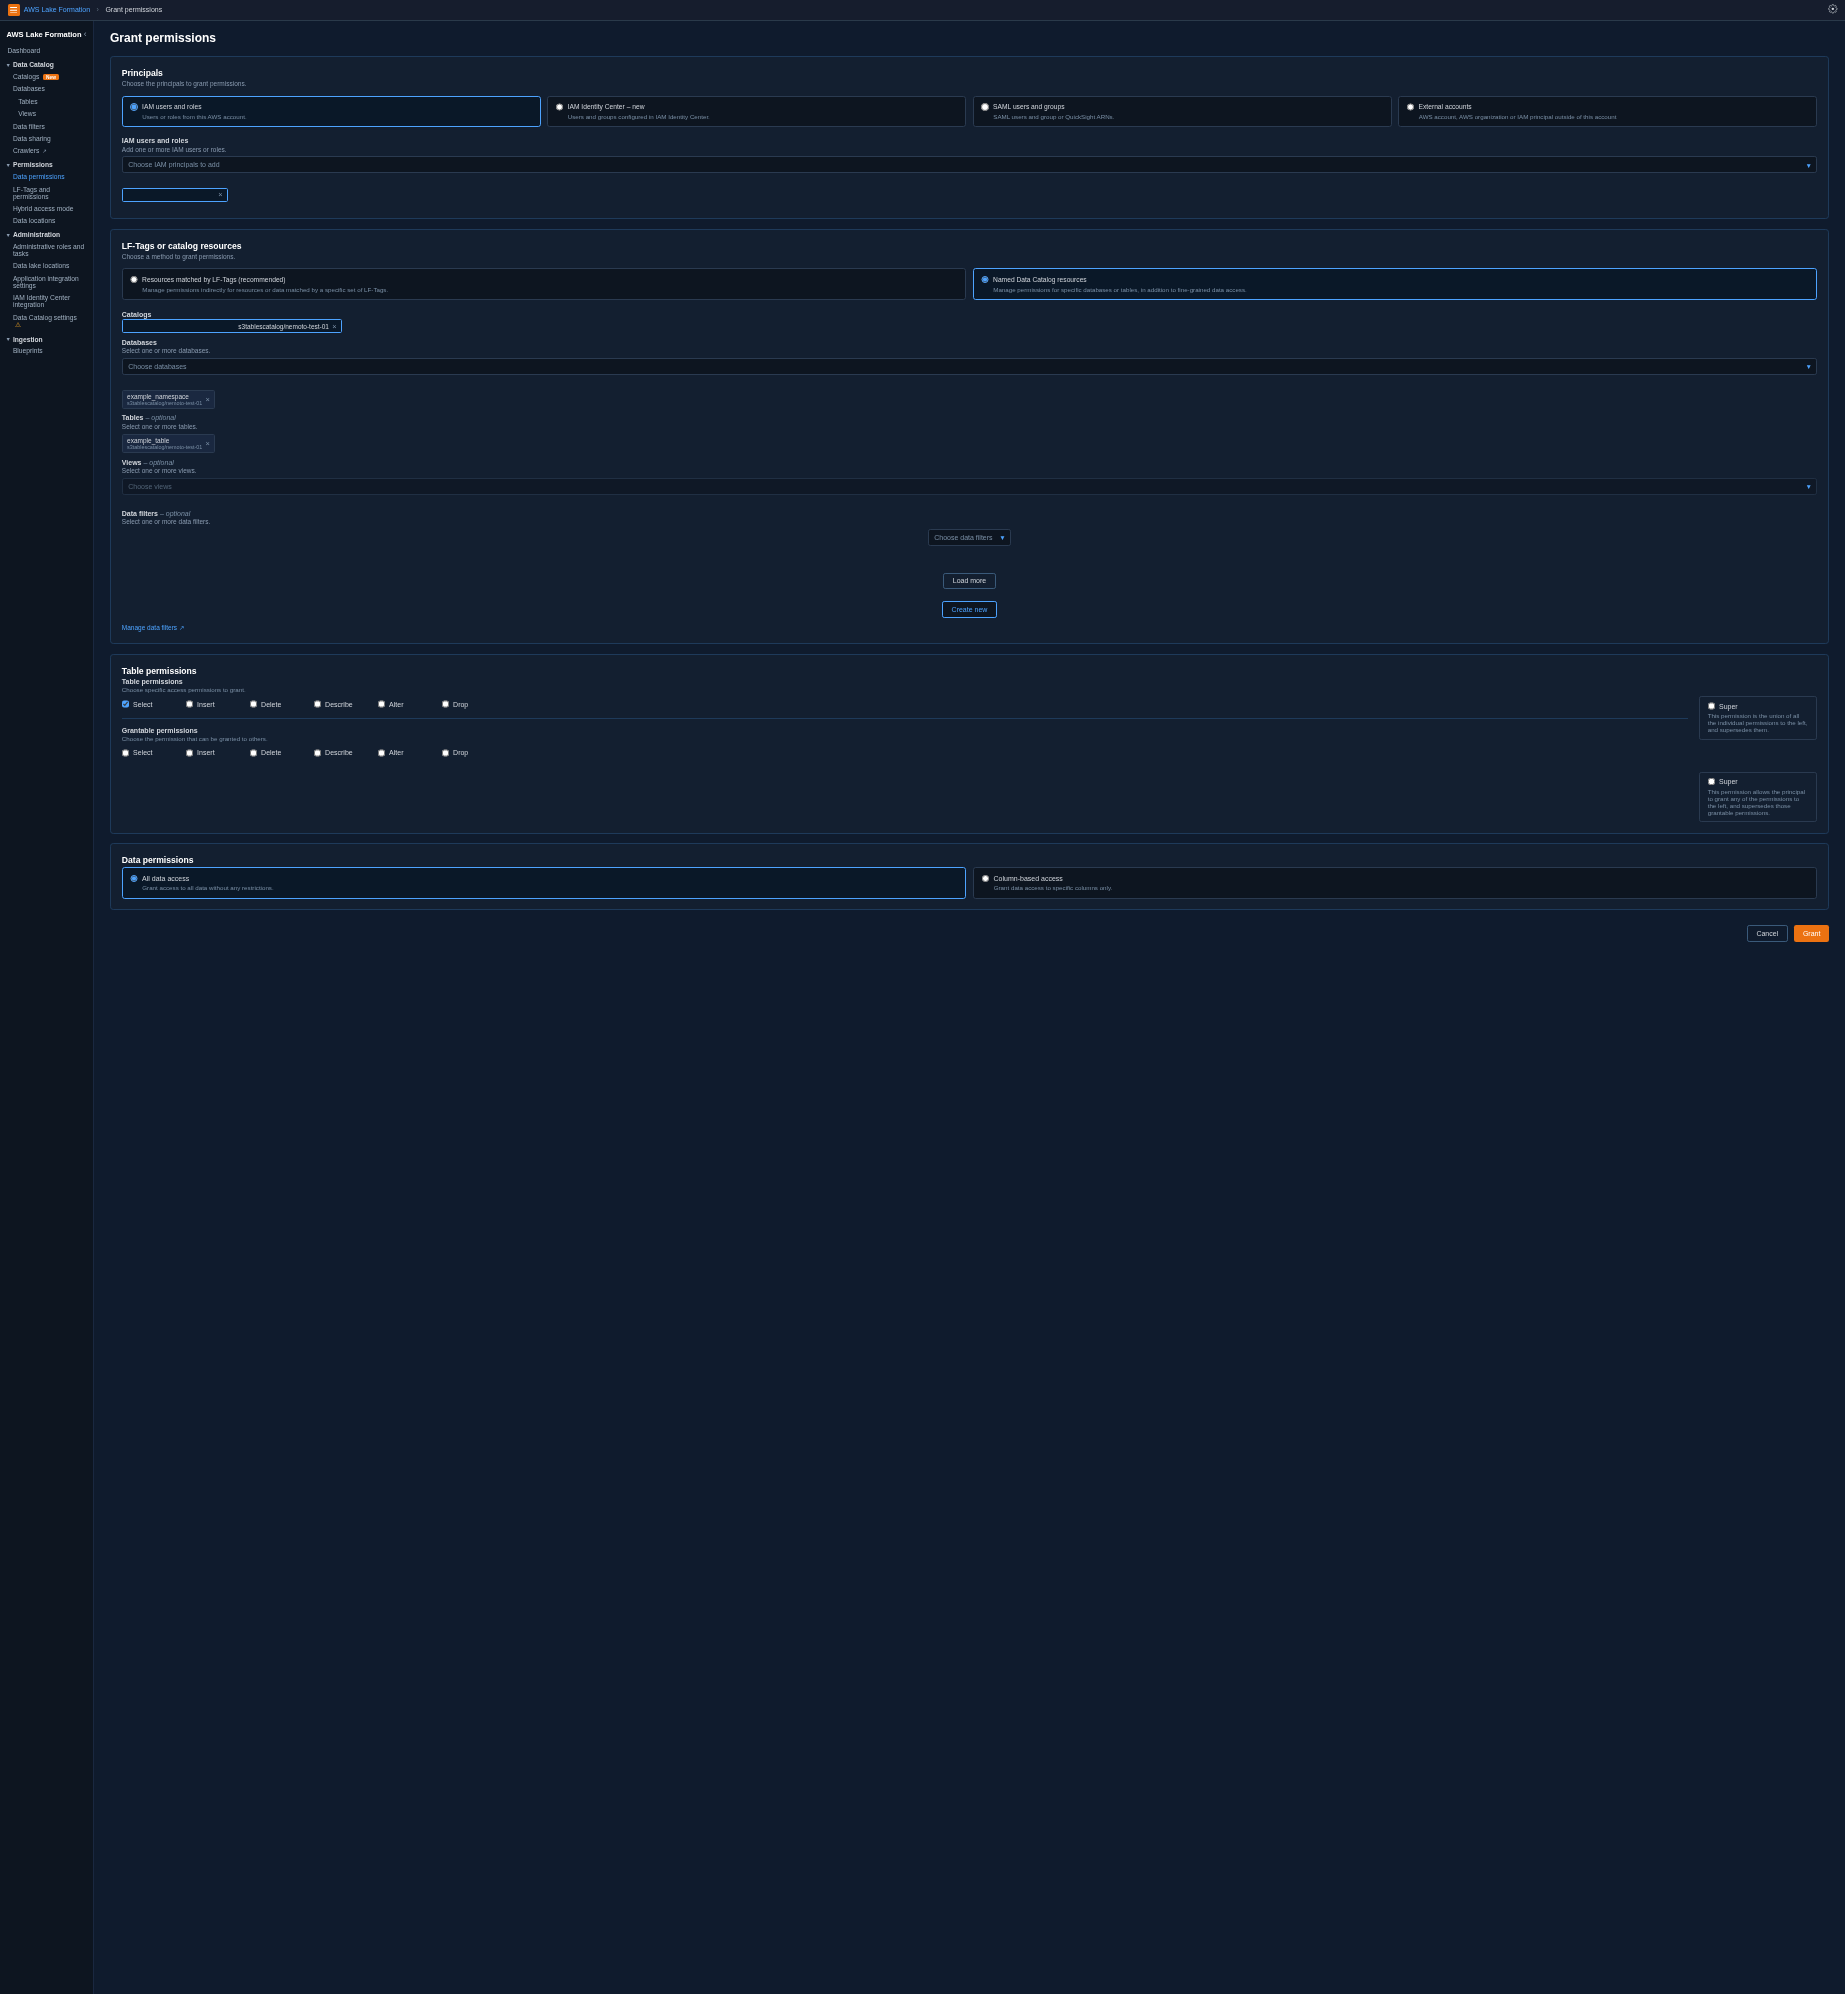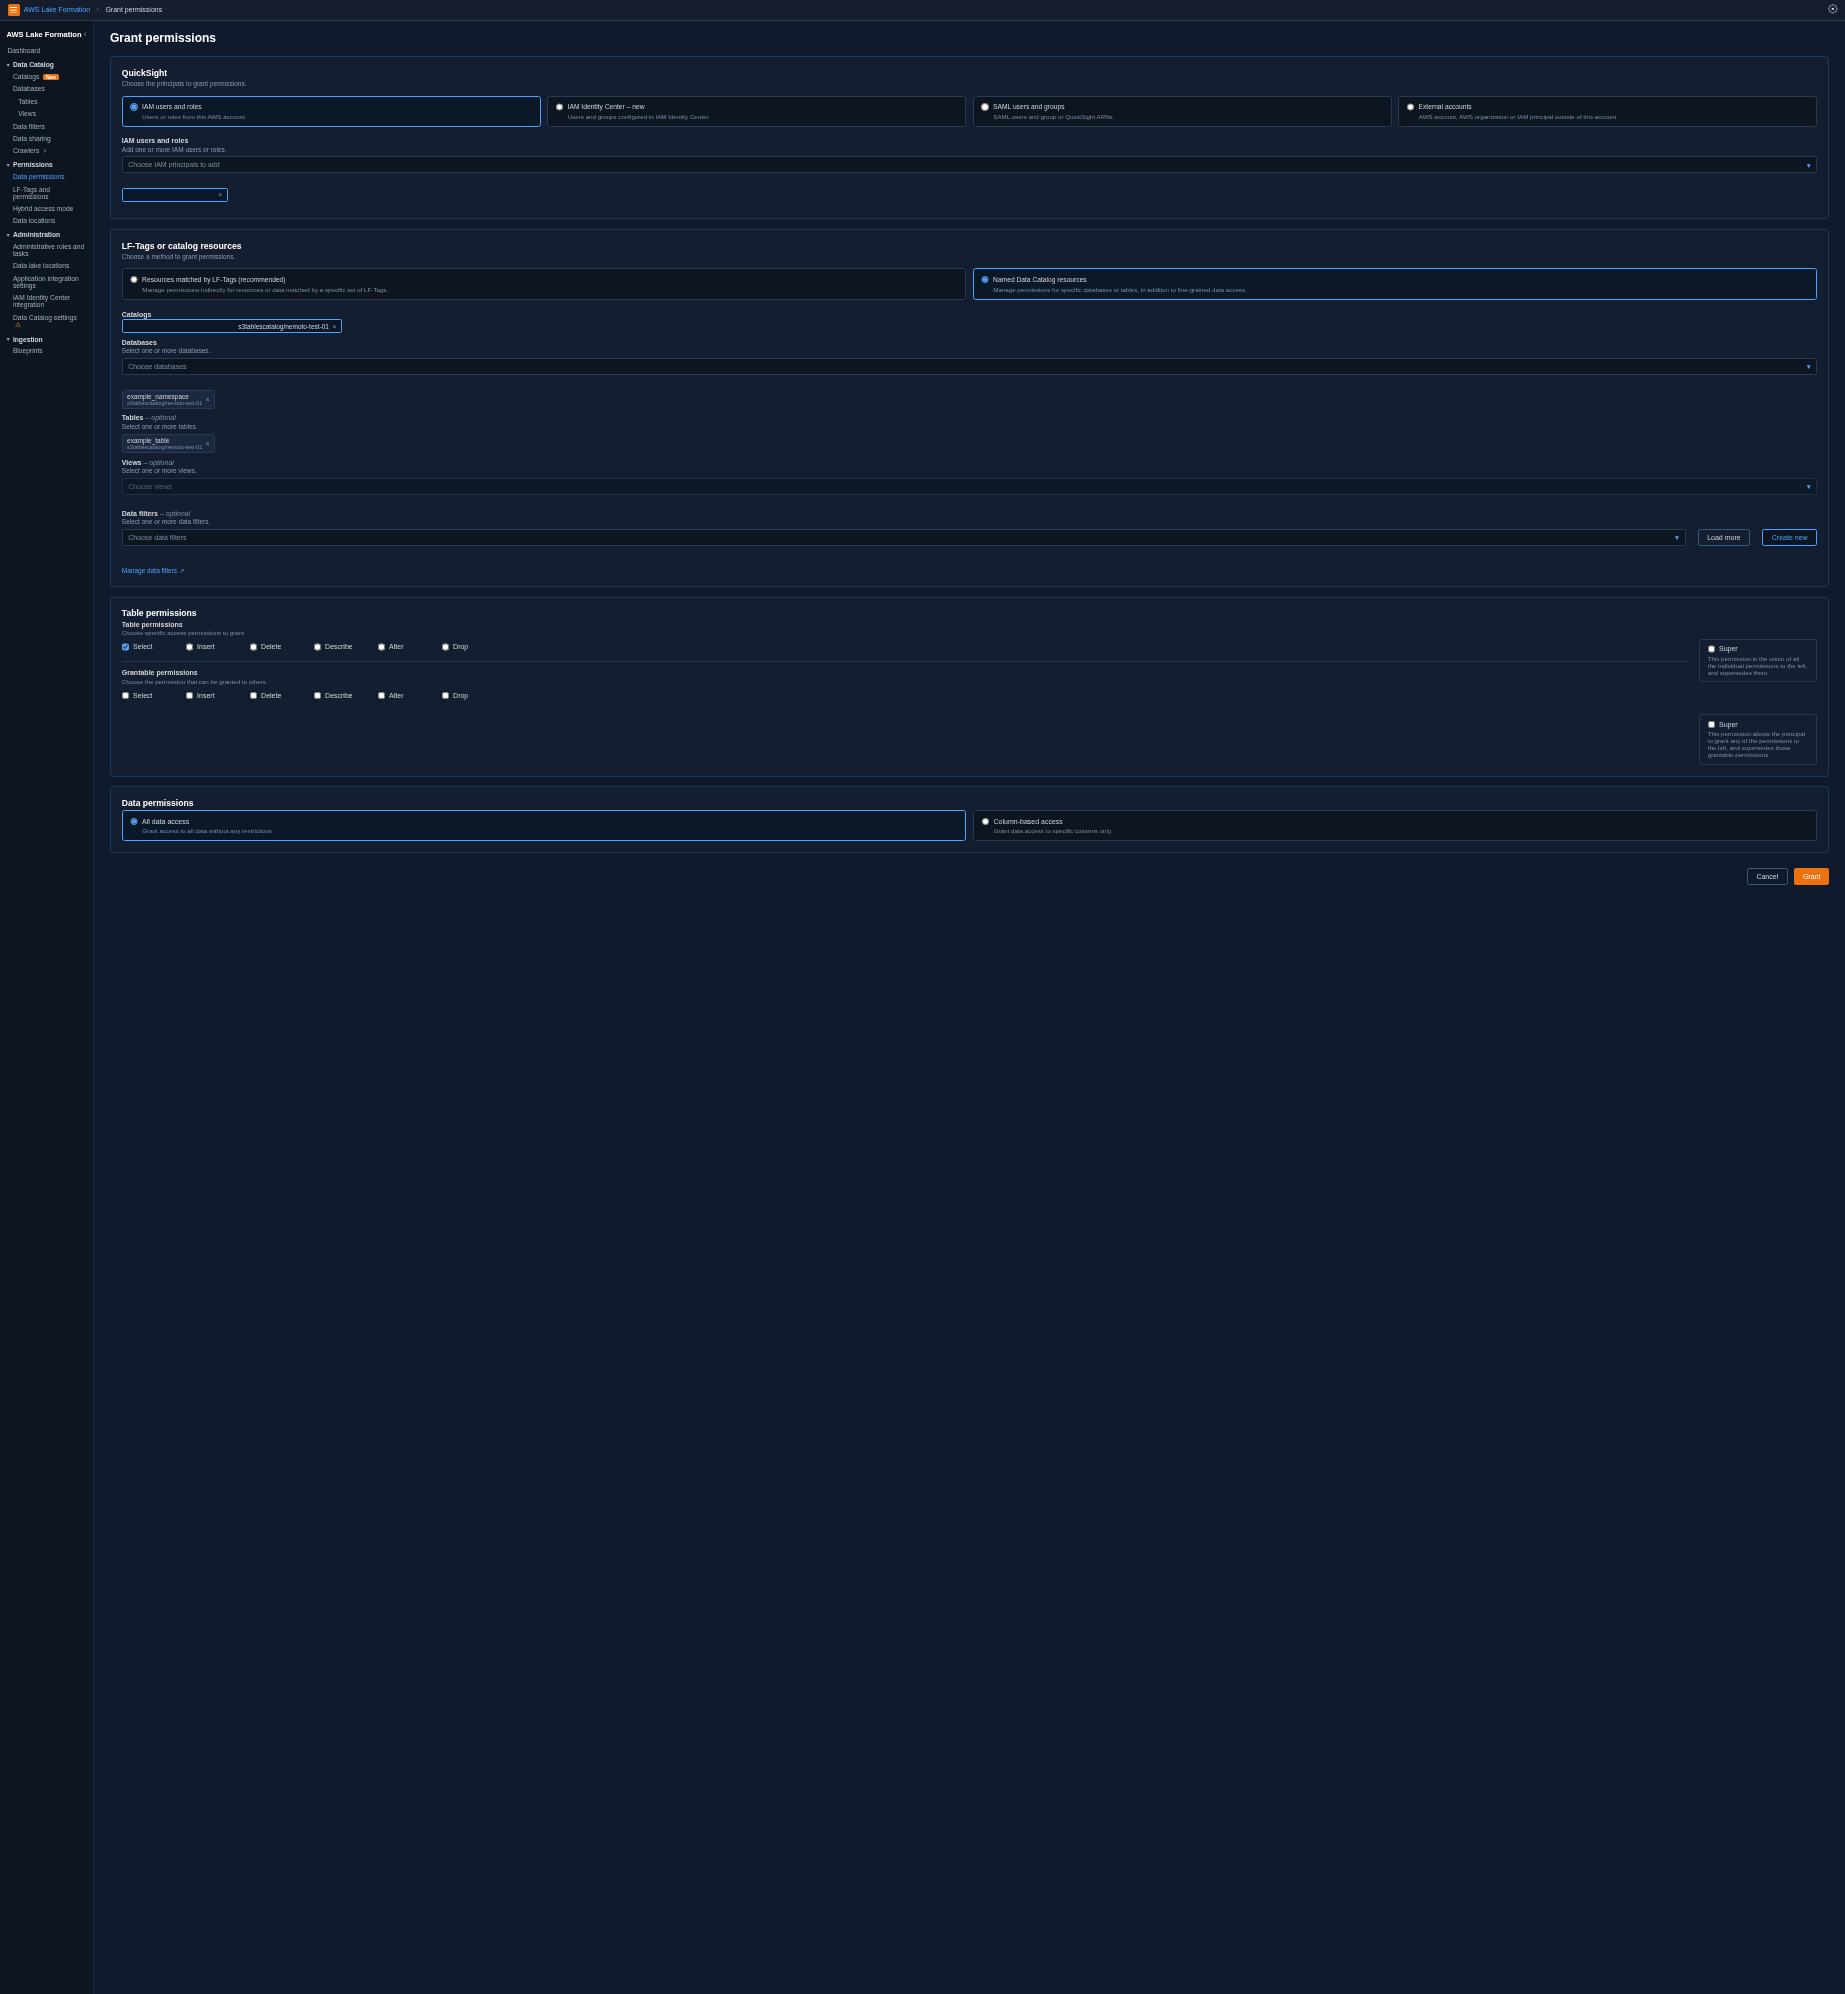--- a/index.html
+++ b/index.html
@@ -412,22 +412,23 @@
       display: flex;
       justify-content: flex-end;
       gap: 6.5px;
       margin-top: 5.4px;
       padding: 5.4px 0 10.8px;
     }
 
     
     .data-filters-row {
       display: flex;
-      align-items: flex-start;
+      align-items: center;
       gap: 12px;
+      flex-direction: column;
     }
     .data-filters-select-wrapper {
       flex: 1;
     }
 
     
     .permissions-grid {
       display: flex;
       gap: 10.8px;
     }
@@ -542,21 +543,21 @@
     </div>
     <div class="sidebar-sub">
       <div class="sidebar-item">Blueprints</div>
     </div>
   </div>
 
   <div class="main">
     <h1 class="page-title">Grant permissions</h1>
 
     <div class="card">
-      <div class="card-title">QuickSight</div>
+      <div class="card-title">Principals</div>
       <div class="card-subtitle">Choose the principals to grant permissions.</div>
 
       <div class="radio-group">
 
         <div class="radio-card selected">
           <div class="radio-card-header">
             <input type="radio" class="radio-input" name="principal" checked="" style="">
             <span class="radio-label">IAM users and roles</span>
           </div>
           <div class="radio-desc">Users or roles from this AWS account.</div>

